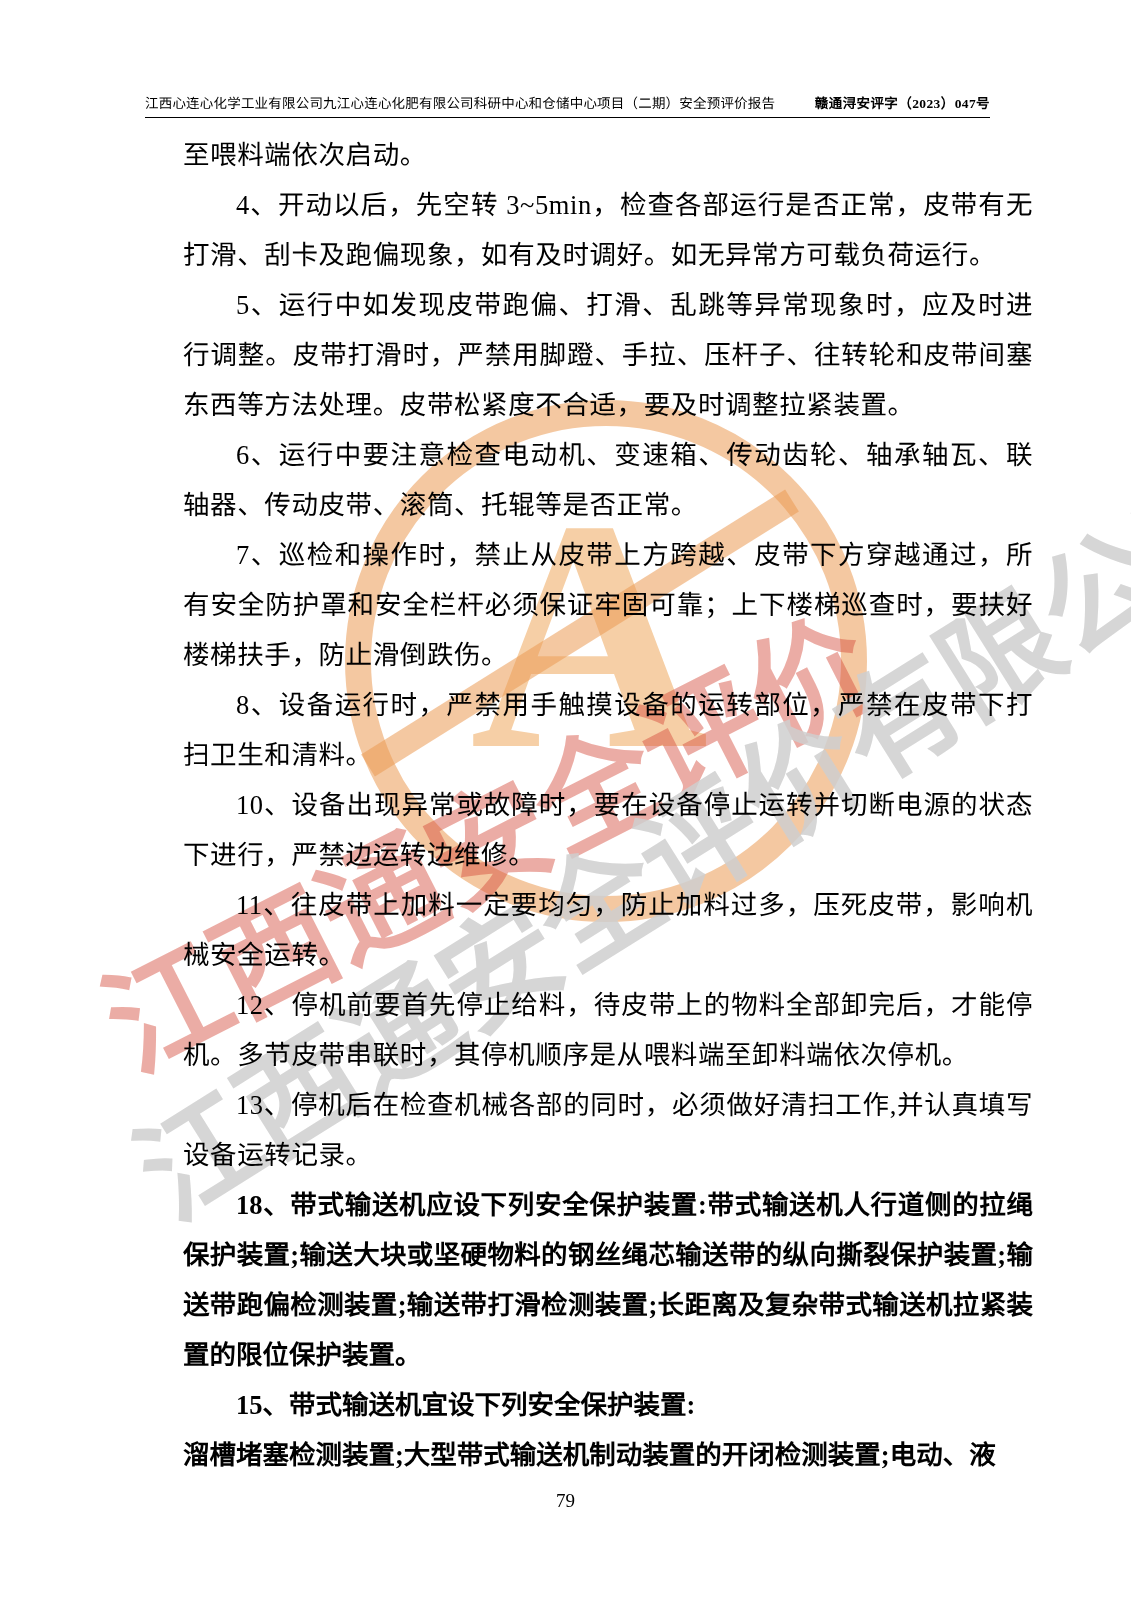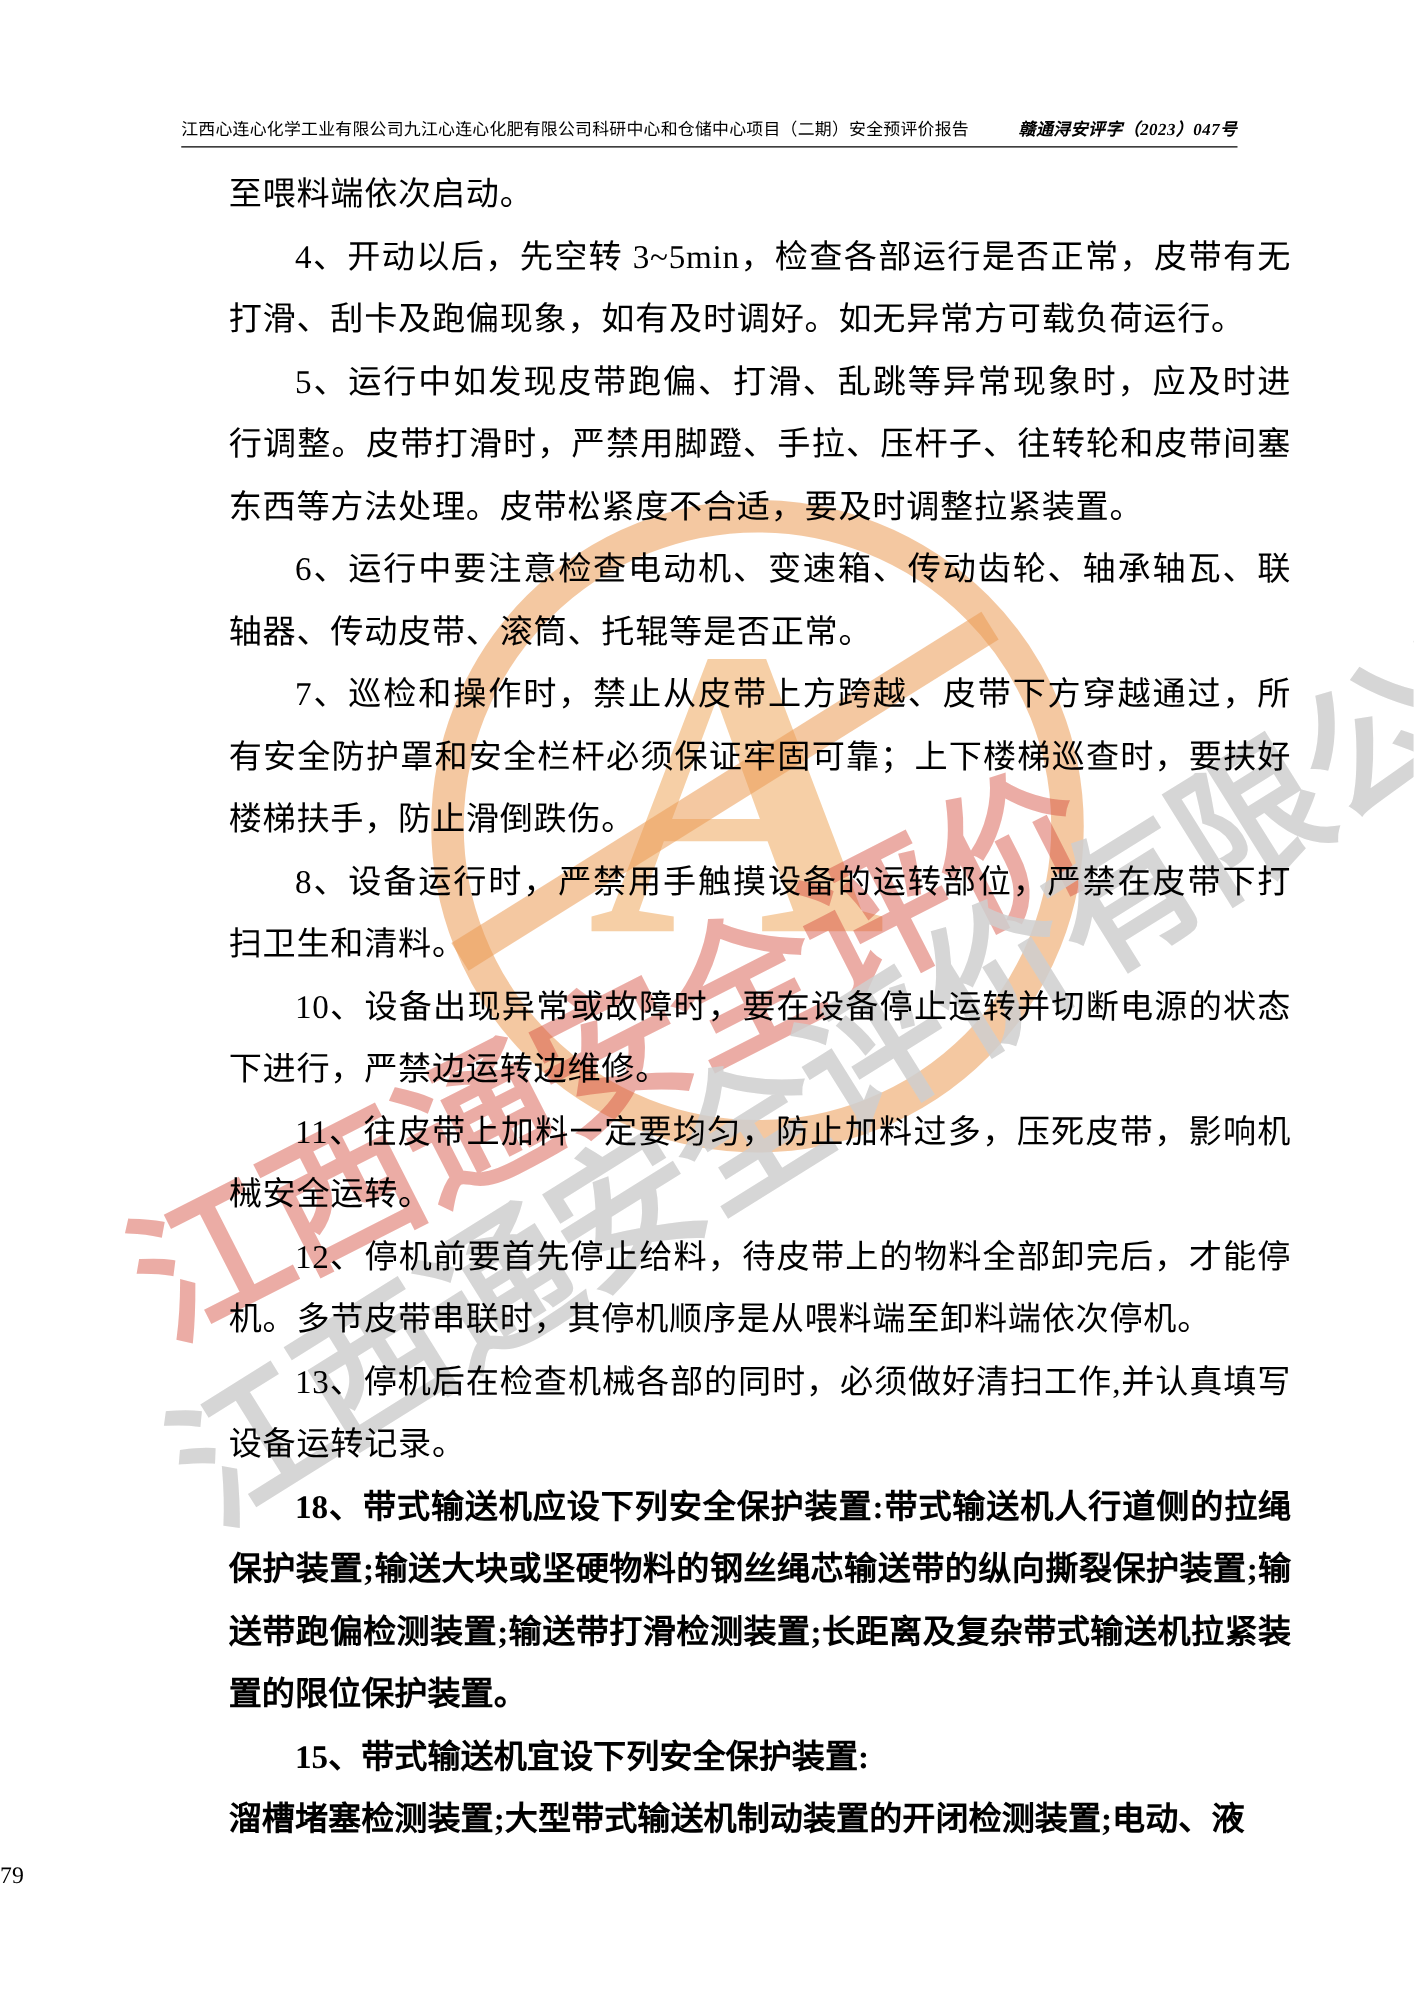--- a/index.html
+++ b/index.html
@@ -105,21 +105,20 @@
     font-size: 13.5px;
     letter-spacing: 0.2px;
   }
   .header-left {
     white-space: nowrap;
   }
   .header-right {
     white-space: nowrap;
     font-weight: bold;
     letter-spacing: 0.4px;
-    font-style: italic;
   }
 
   
   .body-text {
     position: absolute;
     left: 145px;
     top: 130px;
     width: 850px;
     font-size: 26.5px;
     line-height: 50px;
@@ -138,20 +137,21 @@
     font-weight: bold;
     letter-spacing: 0px;
   }
 
   
   .page-number {
     position: absolute;
     left: 0;
     top: 1490px;
     width: 1131px;
+    text-align: center;
     font-size: 19px;
     font-family: "Liberation Serif", serif;
   }
 </style>
 </head>
 <body>
 
 <div class="page">
 
   <div class="watermark">

